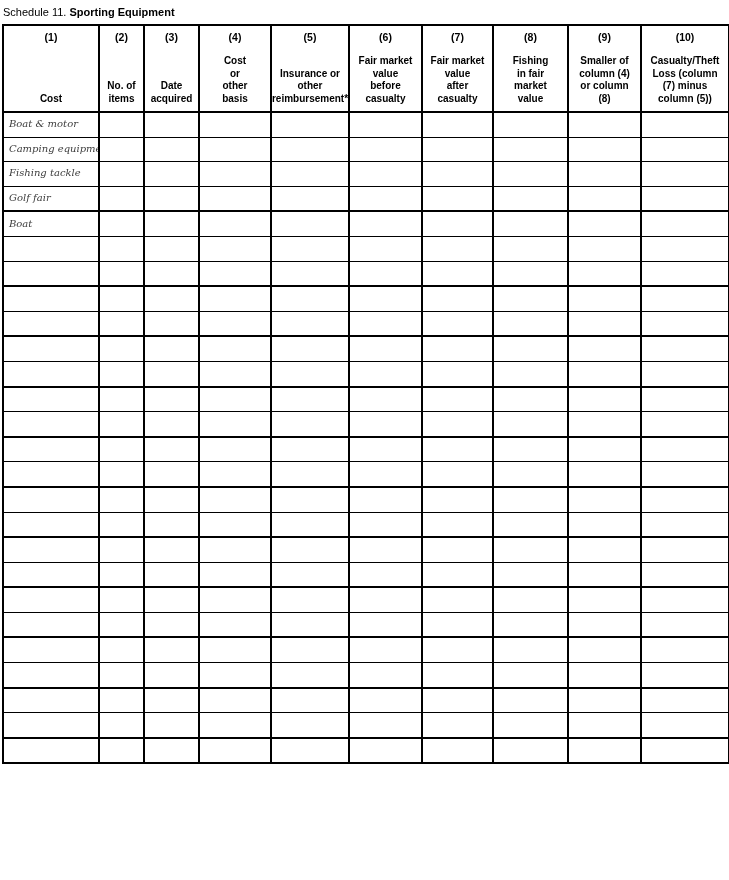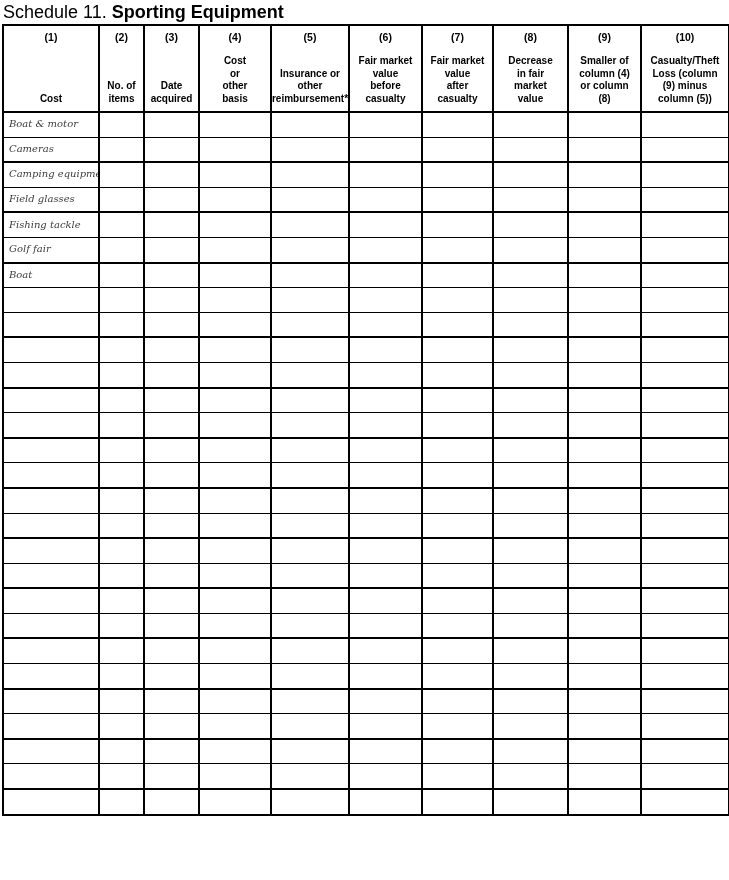--- a/index.html
+++ b/index.html
@@ -11,21 +11,21 @@
     font-family: "Liberation Sans", sans-serif;
     color: #000;
     overflow: hidden;
   }
   .page {
     width: 729px;
     box-sizing: border-box;
     padding: 3px 0 0 2px;
   }
   .title {
-    font-size: 18px;
+    font-size: 11px;
     line-height: 18px;
     margin: 0 8px 3px 1px;
     white-space: nowrap;
   }
   .title .bold { font-weight: bold; }
 
   table.schedule {
     border-collapse: collapse;
     table-layout: fixed;
     width: 726px;
@@ -150,95 +150,71 @@
               <span class="hnum">(7)</span>
               <span class="hlbl">Fair market
 value
 after
 casualty</span>
             </div>
           </th>
         <th>
             <div class="hcell">
               <span class="hnum">(8)</span>
-              <span class="hlbl">Decrease
+              <span class="hlbl">Fishing
 in fair
 market
 value</span>
             </div>
           </th>
         <th>
             <div class="hcell">
               <span class="hnum">(9)</span>
               <span class="hlbl">Smaller of
 column (4)
 or column
 (8)</span>
             </div>
           </th>
         <th>
             <div class="hcell">
               <span class="hnum">(10)</span>
               <span class="hlbl">Casualty/Theft
 Loss (column
-(9) minus
+(7) minus
 column (5))</span>
             </div>
           </th>
       </tr>
     </thead>
     <tbody>
         <tr class="thin">
           <td class="col-item">Boat &amp; motor</td>
           <td></td>
           <td></td>
           <td></td>
           <td></td>
           <td></td>
           <td></td>
           <td></td>
           <td></td>
           <td></td>
         </tr>
-        <tr class="thick">
-          <td class="col-item">Cameras</td>
-          <td></td>
-          <td></td>
-          <td></td>
-          <td></td>
-          <td></td>
-          <td></td>
-          <td></td>
-          <td></td>
-          <td></td>
-        </tr>
         <tr class="thin">
           <td class="col-item">Camping equipment</td>
           <td></td>
           <td></td>
           <td></td>
           <td></td>
           <td></td>
           <td></td>
           <td></td>
           <td></td>
           <td></td>
         </tr>
-        <tr class="thick">
-          <td class="col-item">Field glasses</td>
-          <td></td>
-          <td></td>
-          <td></td>
-          <td></td>
-          <td></td>
-          <td></td>
-          <td></td>
-          <td></td>
-          <td></td>
-        </tr>
         <tr class="thin">
           <td class="col-item">Fishing tackle</td>
           <td></td>
           <td></td>
           <td></td>
           <td></td>
           <td></td>
           <td></td>
           <td></td>
           <td></td>

